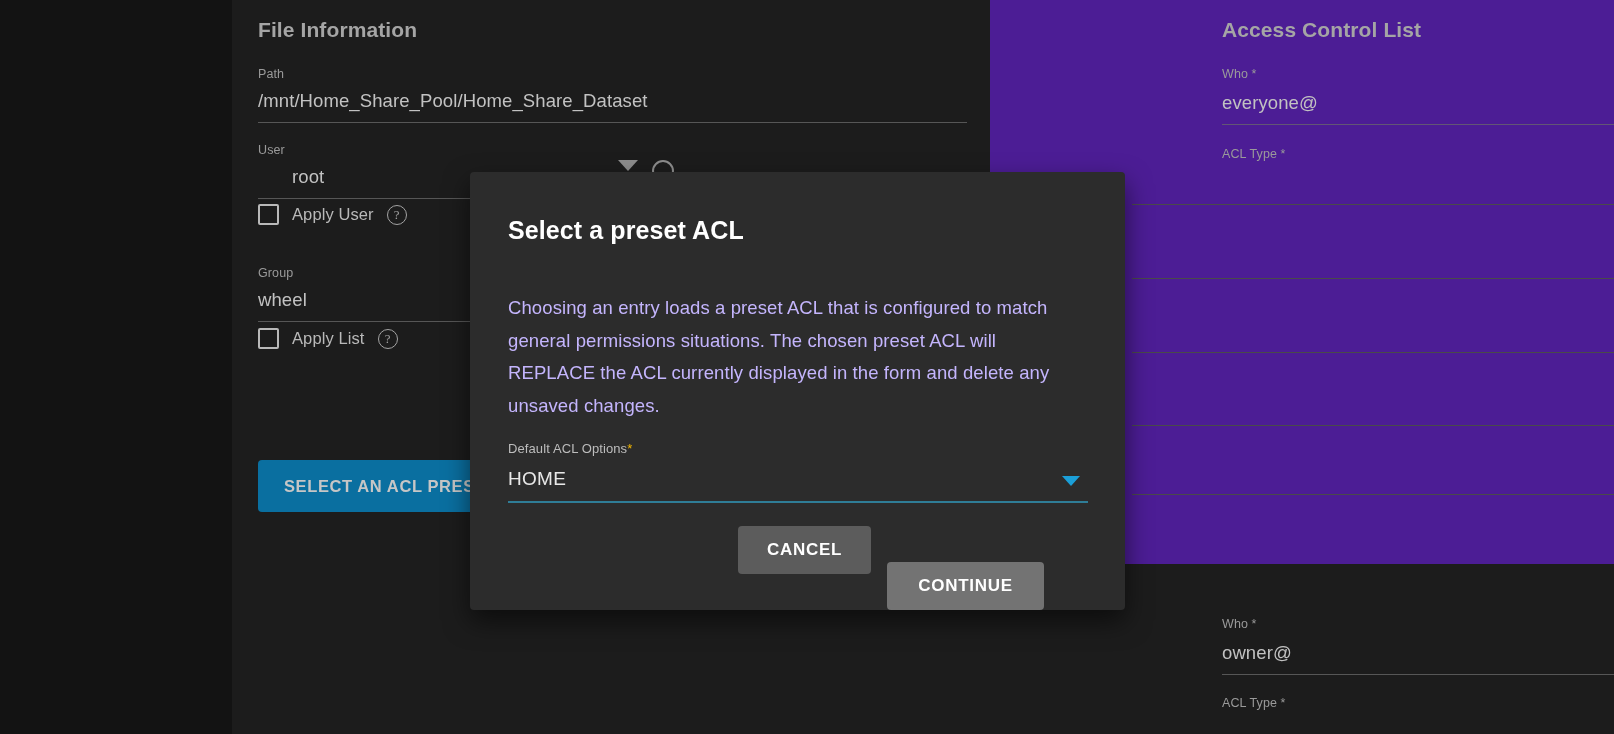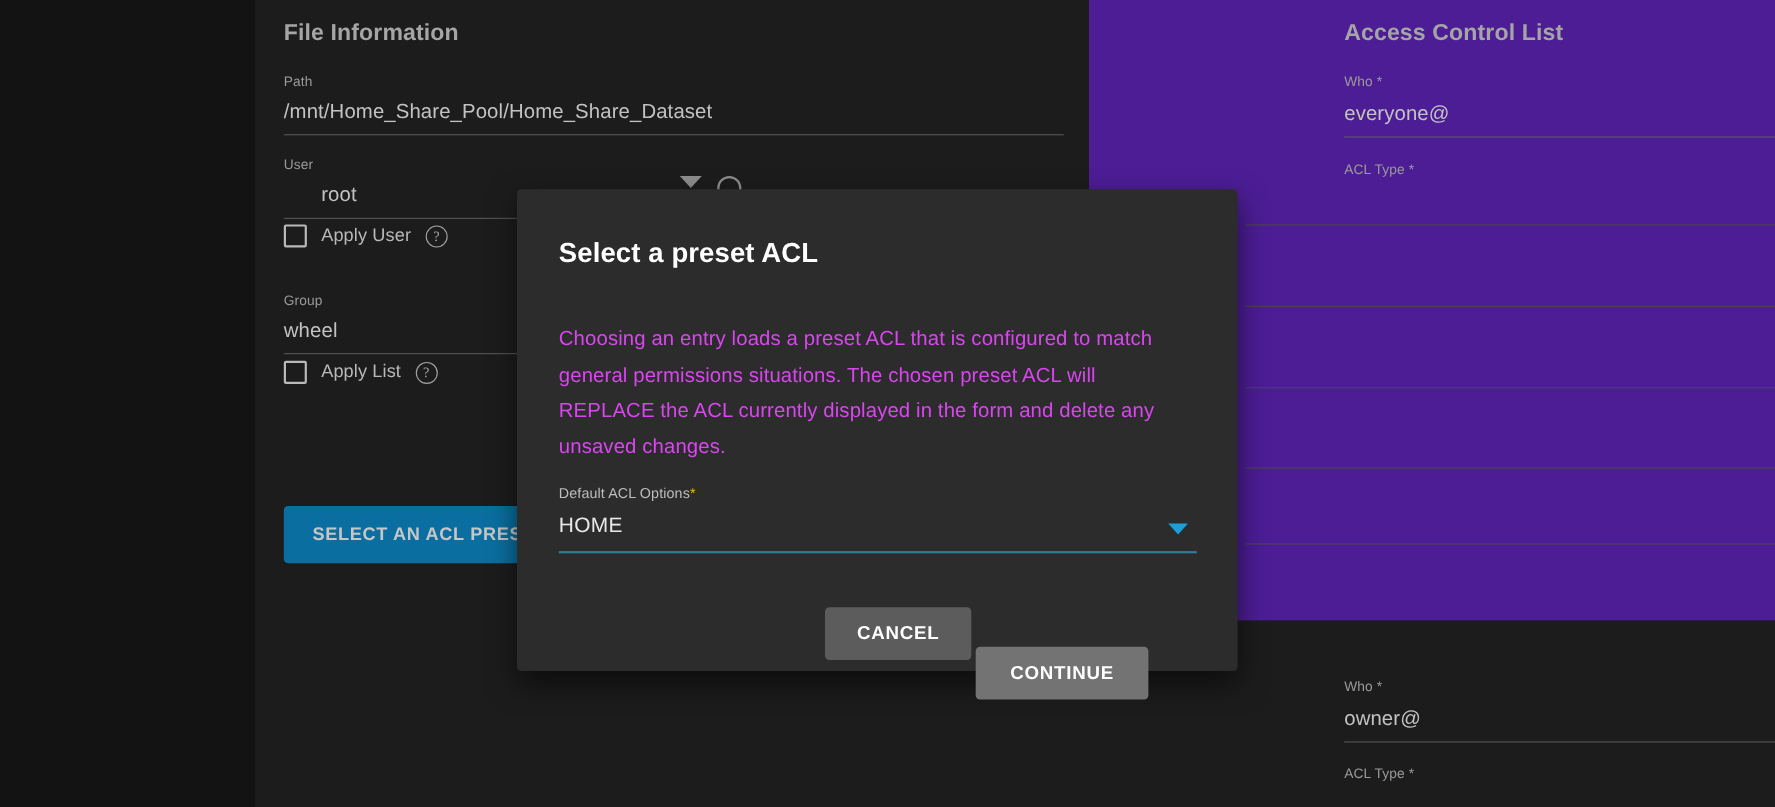--- a/index.html
+++ b/index.html
@@ -199,21 +199,21 @@
     color: #ffffff;
     letter-spacing: .1px;
   }
 
   .modal-body {
     position: absolute;
     left: 38px; top: 120px;
     width: 576px;
     font-size: 18.5px;
     line-height: 32.5px;
-    color: #d946ef;
+    color: #c4b5fd;
     letter-spacing: .1px;
   }
 
   .modal-select-label {
     position: absolute;
     left: 38px; top: 269px;
     font-size: 13px;
     color: #bdbdbd;
     letter-spacing: .1px;
   }
@@ -239,26 +239,26 @@
 
   .modal-select-line {
     position: absolute;
     left: 38px; top: 329px;
     width: 580px; height: 2px;
     background: #2f7d97;
   }
 
   .modal-actions {
     position: absolute;
-    left: 0; top: 380px;
+    left: 0; top: 354px;
     width: 611px;
     padding-right: 37px;
     display: flex;
     justify-content: flex-end;
-    gap: 4px;
+    gap: 16px;
   }
 
   .btn {
     height: 48px;
     padding: 0 25px;
     border: none;
     border-radius: 4px;
     font-size: 17px;
     font-weight: bold;
     letter-spacing: .7px;

